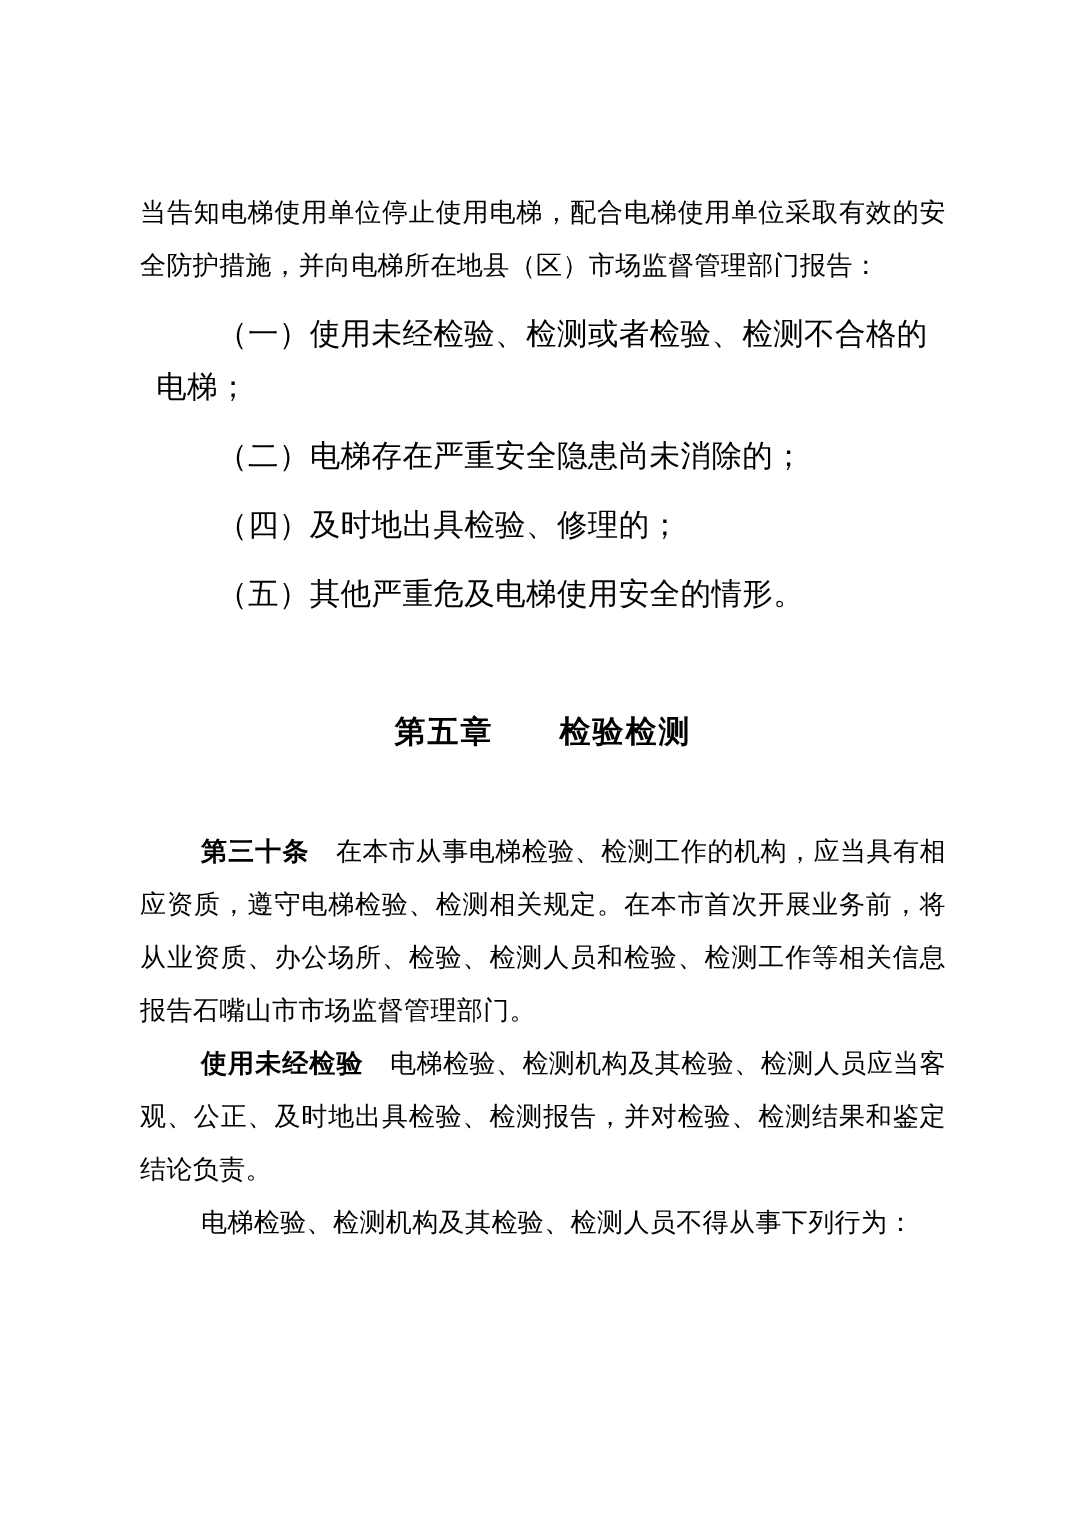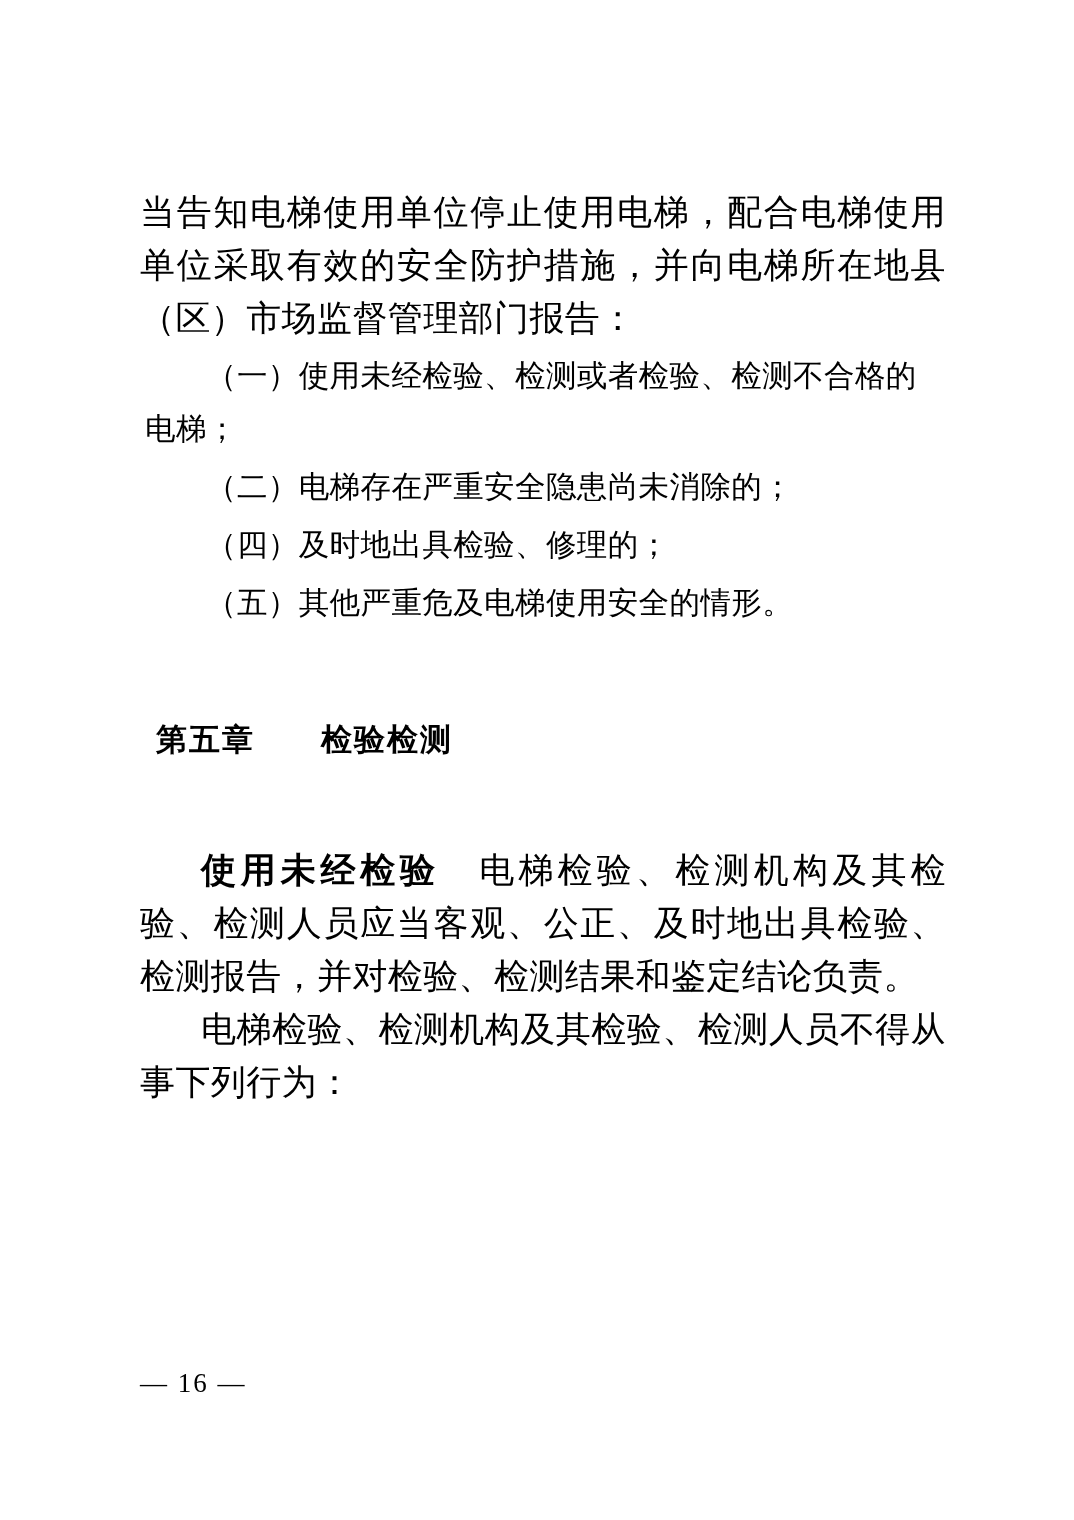--- a/index.html
+++ b/index.html
@@ -17,49 +17,49 @@
     box-sizing: border-box;
     overflow: hidden;
   }
   .content {
     position: absolute;
     left: 140px;
     top: 186px;
     width: 806px;
   }
   .para {
-    font-size: 35px;
+    font-size: 26px;
     line-height: 53px;
     text-align: justify;
     text-justify: inter-ideograph;
     letter-spacing: 0.4px;
     margin: 0;
   }
   .indent1 {
     text-indent: 61px;
   }
   .item {
     font-size: 30.5px;
     line-height: 53px;
-    margin: 5px;
+    margin: 16px;
     text-indent: 61px;
     letter-spacing: 0.4px;
   }
   .article-label {
     font-family: "Liberation Sans", "DejaVu Sans", sans-serif;
     font-weight: bold;
     letter-spacing: 1px;
   }
   .chapter-heading {
-    text-align: left;
+    text-align: center;
     font-family: "Liberation Sans", "DejaVu Sans", sans-serif;
     font-weight: bold;
     font-size: 31px;
     letter-spacing: 2px;
-    margin: 16px;
+    margin: 6px;
   }
   .gap-before-chapter { height: 68px; }
   .gap-after-chapter { height: 66px; }
   .footer {
     position: absolute;
     left: 140px;
     top: 1368px;
     width: 806px;
     font-size: 27px;
     font-family: "Liberation Serif", "DejaVu Serif", serif;
@@ -80,22 +80,22 @@
     <p class="item">（四）及时地出具检验、修理的；</p>
     <p class="item">（五）其他严重危及电梯使用安全的情形。</p>
 
 
     <div class="gap-before-chapter"></div>
 
     <p class="chapter-heading">第五章　　检验检测</p>
 
     <div class="gap-after-chapter"></div>
 
+    <p class="para indent1"><span class="article-label">第三十条</span>　<span>在本市从事电梯检验、检测工作的机构，应当具有相应资质，遵守电梯检验、检测相关规定。在本市首次开展业务前，将从业资质、办公场所、检验、检测人员和检验、检测工作等相关信息报告石嘴山市市场监督管理部门。</span></p>
 
     <p class="para indent1"><span class="article-label">使用未经检验</span>　<span>电梯检验、检测机构及其检验、检测人员应当客观、公正、及时地出具检验、检测报告，并对检验、检测结果和鉴定结论负责。</span></p>
 
     <p class="para indent1">电梯检验、检测机构及其检验、检测人员不得从事下列行为：</p>
 
   </div>
 
-  <div class="footer">— 16 —</div>
 
 </div>
 
 </body></html>

